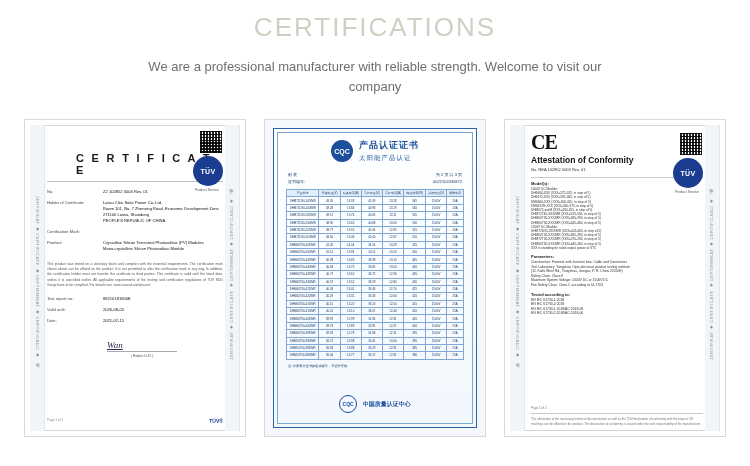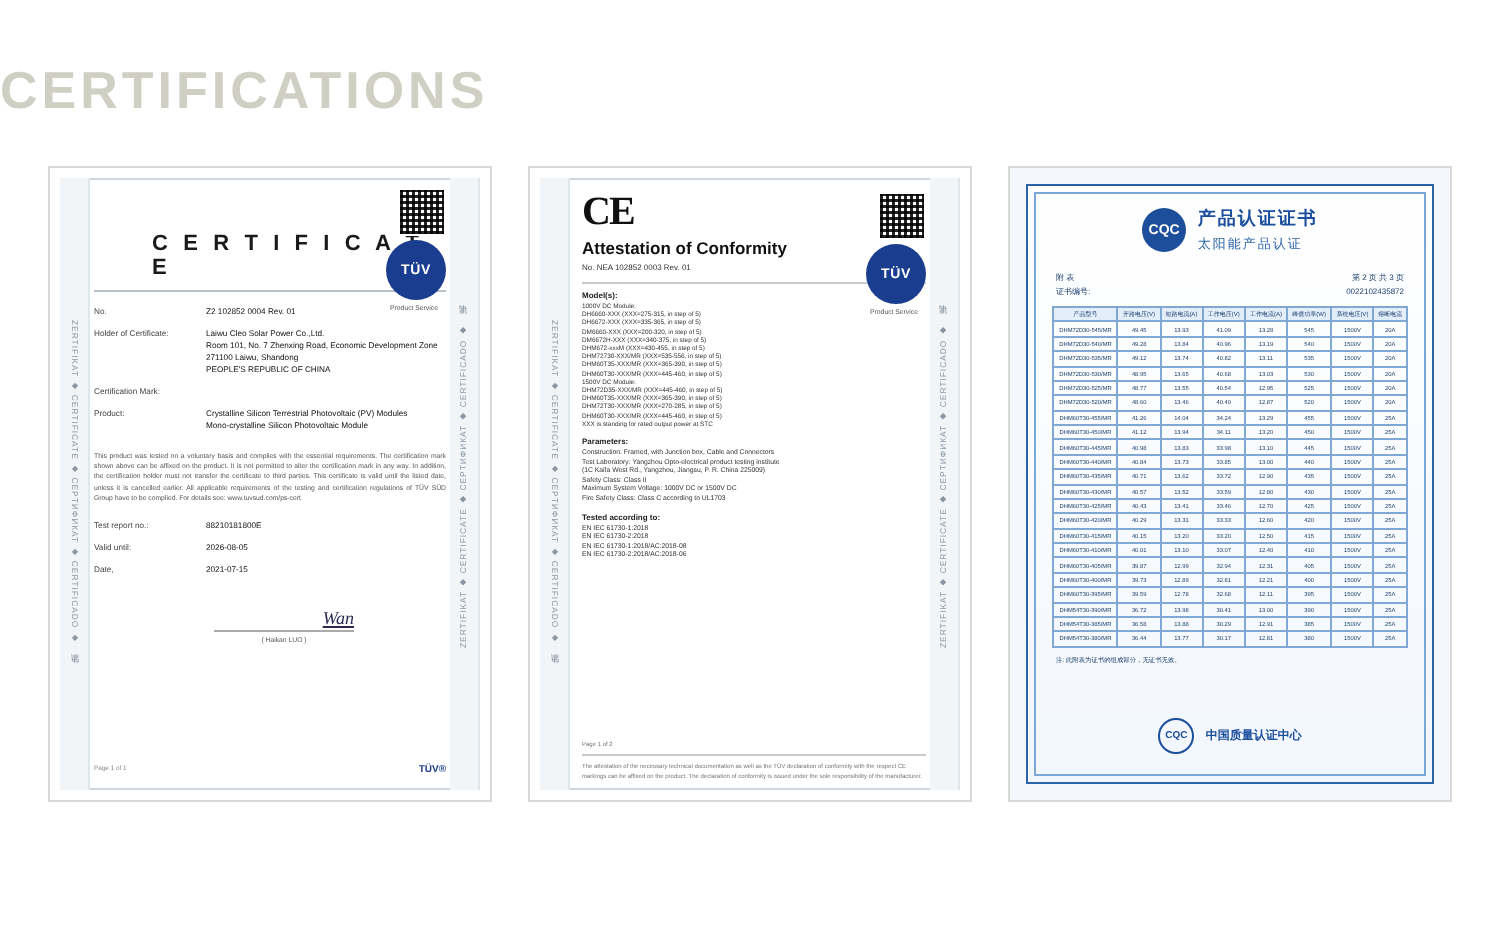--- a/index.html
+++ b/index.html
@@ -12,26 +12,26 @@
     background: #ffffff;
     font-family: "Liberation Sans", sans-serif;
     overflow: hidden;
   }
   .page {
     position: relative;
     width: 750px;
     height: 466px;
   }
   .heading {
-    text-align: left;
+    text-align: center;
     color: #cfcfc4;
     font-size: 26px;
     letter-spacing: 2px;
-    font-weight: bold;
-    margin: 30px 0 0 0;
+    font-weight: normal;
+    margin: 12px 0 0 0;
     font-family: "Liberation Sans", sans-serif;
   }
   .subheading {
     text-align: center;
     color: #6f6f6f;
     font-size: 13px;
     line-height: 20px;
     margin: 14px auto 0 auto;
     width: 470px;
     font-weight: normal;
@@ -146,21 +146,21 @@
   }
   .c1-foot {
     margin-top: 8px;
   }
   .c1-sig {
     margin-top: 16px;
     font-family: "Liberation Serif", serif;
     font-style: italic;
     font-size: 9px;
     color: #2a2a55;
-    text-align: right;
+    text-align: left;
     width: 70px;
     margin-left: 60px;
     border-bottom: 1px solid #aaa;
     padding-bottom: 1px;
     text-decoration: underline;
   }
   .c1-signame {
     text-align: center;
     width: 70px;
     margin-left: 60px;
@@ -336,20 +336,21 @@
     margin-right: 4px;
     vertical-align: middle;
   }
 </style>
 </head>
 <body>
 
 <div class="page">
 
   <h1 class="heading">CERTIFICATIONS</h1>
+  <p class="subheading">We are a professional manufacturer with reliable strength. Welcome to visit our company</p>
 
   <div class="cards">
 
     <div class="cert-card c1">
       <div class="c1-border"></div>
       <div class="c1-sideband left">ZERTIFIKAT ◆ CERTIFICATE ◆ CEPTИФИКАТ ◆ CERTIFICADO ◆ 证书</div>
       <div class="c1-sideband right">ZERTIFIKAT ◆ CERTIFICATE ◆ CEPTИФИКАТ ◆ CERTIFICADO ◆ 证书</div>
 
       <div class="c1-inner">
         <div class="c1-qr"></div>
@@ -396,20 +397,289 @@
             <div class="v">2021-07-15</div>
           </div>
         </div>
 
         <div class="c1-sig">Wan</div>
         <div class="c1-signame">( Haikan LUO )</div>
 
         <div class="c1-bottom">
           <span>Page 1 of 1</span>
           <span class="c1-tuvlogo">TÜV®</span>
+        </div>
+      </div>
+    </div>
+
+    <div class="cert-card c3">
+      <div class="c3-frame">
+        <div class="c3-frame2"></div>
+
+        <div class="c3-head">
+          <span class="c3-logo">CQC</span>
+          <span class="c3-title">
+            <div class="t1">产品认证证书</div>
+            <div class="t2">太阳能产品认证</div>
+          </span>
+        </div>
+
+        <div class="c3-meta">
+          <div class="row">
+            <span>附   表</span>
+            <span>第 2 页 共 3 页</span>
+          </div>
+          <div class="row">
+            <span>证书编号:</span>
+            <span>0022102435872</span>
+          </div>
+        </div>
+
+        <table class="c3-tbl">
+          <thead>
+            <tr>
+              <th>产品型号</th>
+              <th>开路电压(V)</th>
+              <th>短路电流(A)</th>
+              <th>工作电压(V)</th>
+              <th>工作电流(A)</th>
+              <th>峰值功率(W)</th>
+              <th>系统电压(V)</th>
+              <th>熔断电流</th>
+            </tr>
+          </thead>
+          <tbody id="cqc-rows">
+              <tr>
+                <td>DHM72D30-545/MR</td>
+                <td>49.45</td>
+                <td>13.93</td>
+                <td>41.09</td>
+                <td>13.28</td>
+                <td>545</td>
+                <td>1500V</td>
+                <td>20A</td>
+              </tr>
+              <tr>
+                <td>DHM72D30-540/MR</td>
+                <td>49.28</td>
+                <td>13.84</td>
+                <td>40.96</td>
+                <td>13.19</td>
+                <td>540</td>
+                <td>1500V</td>
+                <td>20A</td>
+              </tr>
+              <tr>
+                <td>DHM72D30-535/MR</td>
+                <td>49.12</td>
+                <td>13.74</td>
+                <td>40.82</td>
+                <td>13.11</td>
+                <td>535</td>
+                <td>1500V</td>
+                <td>20A</td>
+              </tr>
+              <tr>
+                <td>DHM72D30-530/MR</td>
+                <td>48.95</td>
+                <td>13.65</td>
+                <td>40.68</td>
+                <td>13.03</td>
+                <td>530</td>
+                <td>1500V</td>
+                <td>20A</td>
+              </tr>
+              <tr>
+                <td>DHM72D30-525/MR</td>
+                <td>48.77</td>
+                <td>13.55</td>
+                <td>40.54</td>
+                <td>12.95</td>
+                <td>525</td>
+                <td>1500V</td>
+                <td>20A</td>
+              </tr>
+              <tr>
+                <td>DHM72D30-520/MR</td>
+                <td>48.60</td>
+                <td>13.46</td>
+                <td>40.40</td>
+                <td>12.87</td>
+                <td>520</td>
+                <td>1500V</td>
+                <td>20A</td>
+              </tr>
+              <tr>
+                <td>DHM60T30-455/MR</td>
+                <td>41.26</td>
+                <td>14.04</td>
+                <td>34.24</td>
+                <td>13.29</td>
+                <td>455</td>
+                <td>1500V</td>
+                <td>25A</td>
+              </tr>
+              <tr>
+                <td>DHM60T30-450/MR</td>
+                <td>41.12</td>
+                <td>13.94</td>
+                <td>34.11</td>
+                <td>13.20</td>
+                <td>450</td>
+                <td>1500V</td>
+                <td>25A</td>
+              </tr>
+              <tr>
+                <td>DHM60T30-445/MR</td>
+                <td>40.98</td>
+                <td>13.83</td>
+                <td>33.98</td>
+                <td>13.10</td>
+                <td>445</td>
+                <td>1500V</td>
+                <td>25A</td>
+              </tr>
+              <tr>
+                <td>DHM60T30-440/MR</td>
+                <td>40.84</td>
+                <td>13.73</td>
+                <td>33.85</td>
+                <td>13.00</td>
+                <td>440</td>
+                <td>1500V</td>
+                <td>25A</td>
+              </tr>
+              <tr>
+                <td>DHM60T30-435/MR</td>
+                <td>40.71</td>
+                <td>13.62</td>
+                <td>33.72</td>
+                <td>12.90</td>
+                <td>435</td>
+                <td>1500V</td>
+                <td>25A</td>
+              </tr>
+              <tr>
+                <td>DHM60T30-430/MR</td>
+                <td>40.57</td>
+                <td>13.52</td>
+                <td>33.59</td>
+                <td>12.80</td>
+                <td>430</td>
+                <td>1500V</td>
+                <td>25A</td>
+              </tr>
+              <tr>
+                <td>DHM60T30-425/MR</td>
+                <td>40.43</td>
+                <td>13.41</td>
+                <td>33.46</td>
+                <td>12.70</td>
+                <td>425</td>
+                <td>1500V</td>
+                <td>25A</td>
+              </tr>
+              <tr>
+                <td>DHM60T30-420/MR</td>
+                <td>40.29</td>
+                <td>13.31</td>
+                <td>33.33</td>
+                <td>12.60</td>
+                <td>420</td>
+                <td>1500V</td>
+                <td>25A</td>
+              </tr>
+              <tr>
+                <td>DHM60T30-415/MR</td>
+                <td>40.15</td>
+                <td>13.20</td>
+                <td>33.20</td>
+                <td>12.50</td>
+                <td>415</td>
+                <td>1500V</td>
+                <td>25A</td>
+              </tr>
+              <tr>
+                <td>DHM60T30-410/MR</td>
+                <td>40.01</td>
+                <td>13.10</td>
+                <td>33.07</td>
+                <td>12.40</td>
+                <td>410</td>
+                <td>1500V</td>
+                <td>25A</td>
+              </tr>
+              <tr>
+                <td>DHM60T30-405/MR</td>
+                <td>39.87</td>
+                <td>12.99</td>
+                <td>32.94</td>
+                <td>12.31</td>
+                <td>405</td>
+                <td>1500V</td>
+                <td>25A</td>
+              </tr>
+              <tr>
+                <td>DHM60T30-400/MR</td>
+                <td>39.73</td>
+                <td>12.89</td>
+                <td>32.81</td>
+                <td>12.21</td>
+                <td>400</td>
+                <td>1500V</td>
+                <td>25A</td>
+              </tr>
+              <tr>
+                <td>DHM60T30-395/MR</td>
+                <td>39.59</td>
+                <td>12.78</td>
+                <td>32.68</td>
+                <td>12.11</td>
+                <td>395</td>
+                <td>1500V</td>
+                <td>25A</td>
+              </tr>
+              <tr>
+                <td>DHM54T30-390/MR</td>
+                <td>36.72</td>
+                <td>13.98</td>
+                <td>30.41</td>
+                <td>13.00</td>
+                <td>390</td>
+                <td>1500V</td>
+                <td>25A</td>
+              </tr>
+              <tr>
+                <td>DHM54T30-385/MR</td>
+                <td>36.58</td>
+                <td>13.88</td>
+                <td>30.29</td>
+                <td>12.91</td>
+                <td>385</td>
+                <td>1500V</td>
+                <td>25A</td>
+              </tr>
+              <tr>
+                <td>DHM54T30-380/MR</td>
+                <td>36.44</td>
+                <td>13.77</td>
+                <td>30.17</td>
+                <td>12.81</td>
+                <td>380</td>
+                <td>1500V</td>
+                <td>25A</td>
+              </tr>
+            </tbody>
+        </table>
+
+        <div class="c3-note">注: 此附表为证书的组成部分，无证书无效。</div>
+
+        <div class="c3-stampline">
+          <span class="cqc-round">CQC</span>
+          <span>中国质量认证中心</span>
         </div>
       </div>
     </div>
 
     <div class="cert-card c1">
       <div class="c1-border"></div>
       <div class="c1-sideband left">ZERTIFIKAT ◆ CERTIFICATE ◆ CEPTИФИКАТ ◆ CERTIFICADO ◆ 证书</div>
       <div class="c1-sideband right">ZERTIFIKAT ◆ CERTIFICATE ◆ CEPTИФИКАТ ◆ CERTIFICADO ◆ 证书</div>
 
       <div class="c2-inner">
@@ -460,283 +730,14 @@
         </div>
 
         <div class="c2-foot">
           <div>Page 1 of 2</div>
           <div class="c2-line"></div>
           <div>The attestation of the necessary technical documentation as well as the TÜV declaration of conformity with the respect CE markings can be affixed on the product. The declaration of conformity is issued under the sole responsibility of the manufacturer.</div>
         </div>
       </div>
     </div>
 
-    <div class="cert-card c3">
-      <div class="c3-frame">
-        <div class="c3-frame2"></div>
-
-        <div class="c3-head">
-          <span class="c3-logo">CQC</span>
-          <span class="c3-title">
-            <div class="t1">产品认证证书</div>
-            <div class="t2">太阳能产品认证</div>
-          </span>
-        </div>
-
-        <div class="c3-meta">
-          <div class="row">
-            <span>附   表</span>
-            <span>第 2 页 共 3 页</span>
-          </div>
-          <div class="row">
-            <span>证书编号:</span>
-            <span>0022102435872</span>
-          </div>
-        </div>
-
-        <table class="c3-tbl">
-          <thead>
-            <tr>
-              <th>产品型号</th>
-              <th>开路电压(V)</th>
-              <th>短路电流(A)</th>
-              <th>工作电压(V)</th>
-              <th>工作电流(A)</th>
-              <th>峰值功率(W)</th>
-              <th>系统电压(V)</th>
-              <th>熔断电流</th>
-            </tr>
-          </thead>
-          <tbody id="cqc-rows">
-              <tr>
-                <td>DHM72D30-545/MR</td>
-                <td>49.45</td>
-                <td>13.93</td>
-                <td>41.09</td>
-                <td>13.28</td>
-                <td>545</td>
-                <td>1500V</td>
-                <td>20A</td>
-              </tr>
-              <tr>
-                <td>DHM72D30-540/MR</td>
-                <td>49.28</td>
-                <td>13.84</td>
-                <td>40.96</td>
-                <td>13.19</td>
-                <td>540</td>
-                <td>1500V</td>
-                <td>20A</td>
-              </tr>
-              <tr>
-                <td>DHM72D30-535/MR</td>
-                <td>49.12</td>
-                <td>13.74</td>
-                <td>40.82</td>
-                <td>13.11</td>
-                <td>535</td>
-                <td>1500V</td>
-                <td>20A</td>
-              </tr>
-              <tr>
-                <td>DHM72D30-530/MR</td>
-                <td>48.95</td>
-                <td>13.65</td>
-                <td>40.68</td>
-                <td>13.03</td>
-                <td>530</td>
-                <td>1500V</td>
-                <td>20A</td>
-              </tr>
-              <tr>
-                <td>DHM72D30-525/MR</td>
-                <td>48.77</td>
-                <td>13.55</td>
-                <td>40.54</td>
-                <td>12.95</td>
-                <td>525</td>
-                <td>1500V</td>
-                <td>20A</td>
-              </tr>
-              <tr>
-                <td>DHM72D30-520/MR</td>
-                <td>48.60</td>
-                <td>13.46</td>
-                <td>40.40</td>
-                <td>12.87</td>
-                <td>520</td>
-                <td>1500V</td>
-                <td>20A</td>
-              </tr>
-              <tr>
-                <td>DHM60T30-455/MR</td>
-                <td>41.26</td>
-                <td>14.04</td>
-                <td>34.24</td>
-                <td>13.29</td>
-                <td>455</td>
-                <td>1500V</td>
-                <td>25A</td>
-              </tr>
-              <tr>
-                <td>DHM60T30-450/MR</td>
-                <td>41.12</td>
-                <td>13.94</td>
-                <td>34.11</td>
-                <td>13.20</td>
-                <td>450</td>
-                <td>1500V</td>
-                <td>25A</td>
-              </tr>
-              <tr>
-                <td>DHM60T30-445/MR</td>
-                <td>40.98</td>
-                <td>13.83</td>
-                <td>33.98</td>
-                <td>13.10</td>
-                <td>445</td>
-                <td>1500V</td>
-                <td>25A</td>
-              </tr>
-              <tr>
-                <td>DHM60T30-440/MR</td>
-                <td>40.84</td>
-                <td>13.73</td>
-                <td>33.85</td>
-                <td>13.00</td>
-                <td>440</td>
-                <td>1500V</td>
-                <td>25A</td>
-              </tr>
-              <tr>
-                <td>DHM60T30-435/MR</td>
-                <td>40.71</td>
-                <td>13.62</td>
-                <td>33.72</td>
-                <td>12.90</td>
-                <td>435</td>
-                <td>1500V</td>
-                <td>25A</td>
-              </tr>
-              <tr>
-                <td>DHM60T30-430/MR</td>
-                <td>40.57</td>
-                <td>13.52</td>
-                <td>33.59</td>
-                <td>12.80</td>
-                <td>430</td>
-                <td>1500V</td>
-                <td>25A</td>
-              </tr>
-              <tr>
-                <td>DHM60T30-425/MR</td>
-                <td>40.43</td>
-                <td>13.41</td>
-                <td>33.46</td>
-                <td>12.70</td>
-                <td>425</td>
-                <td>1500V</td>
-                <td>25A</td>
-              </tr>
-              <tr>
-                <td>DHM60T30-420/MR</td>
-                <td>40.29</td>
-                <td>13.31</td>
-                <td>33.33</td>
-                <td>12.60</td>
-                <td>420</td>
-                <td>1500V</td>
-                <td>25A</td>
-              </tr>
-              <tr>
-                <td>DHM60T30-415/MR</td>
-                <td>40.15</td>
-                <td>13.20</td>
-                <td>33.20</td>
-                <td>12.50</td>
-                <td>415</td>
-                <td>1500V</td>
-                <td>25A</td>
-              </tr>
-              <tr>
-                <td>DHM60T30-410/MR</td>
-                <td>40.01</td>
-                <td>13.10</td>
-                <td>33.07</td>
-                <td>12.40</td>
-                <td>410</td>
-                <td>1500V</td>
-                <td>25A</td>
-              </tr>
-              <tr>
-                <td>DHM60T30-405/MR</td>
-                <td>39.87</td>
-                <td>12.99</td>
-                <td>32.94</td>
-                <td>12.31</td>
-                <td>405</td>
-                <td>1500V</td>
-                <td>25A</td>
-              </tr>
-              <tr>
-                <td>DHM60T30-400/MR</td>
-                <td>39.73</td>
-                <td>12.89</td>
-                <td>32.81</td>
-                <td>12.21</td>
-                <td>400</td>
-                <td>1500V</td>
-                <td>25A</td>
-              </tr>
-              <tr>
-                <td>DHM60T30-395/MR</td>
-                <td>39.59</td>
-                <td>12.78</td>
-                <td>32.68</td>
-                <td>12.11</td>
-                <td>395</td>
-                <td>1500V</td>
-                <td>25A</td>
-              </tr>
-              <tr>
-                <td>DHM54T30-390/MR</td>
-                <td>36.72</td>
-                <td>13.98</td>
-                <td>30.41</td>
-                <td>13.00</td>
-                <td>390</td>
-                <td>1500V</td>
-                <td>25A</td>
-              </tr>
-              <tr>
-                <td>DHM54T30-385/MR</td>
-                <td>36.58</td>
-                <td>13.88</td>
-                <td>30.29</td>
-                <td>12.91</td>
-                <td>385</td>
-                <td>1500V</td>
-                <td>25A</td>
-              </tr>
-              <tr>
-                <td>DHM54T30-380/MR</td>
-                <td>36.44</td>
-                <td>13.77</td>
-                <td>30.17</td>
-                <td>12.81</td>
-                <td>380</td>
-                <td>1500V</td>
-                <td>25A</td>
-              </tr>
-            </tbody>
-        </table>
-
-        <div class="c3-note">注: 此附表为证书的组成部分，无证书无效。</div>
-
-        <div class="c3-stampline">
-          <span class="cqc-round">CQC</span>
-          <span>中国质量认证中心</span>
-        </div>
-      </div>
-    </div>
-
   </div>
 </div>
 
 </body></html>

